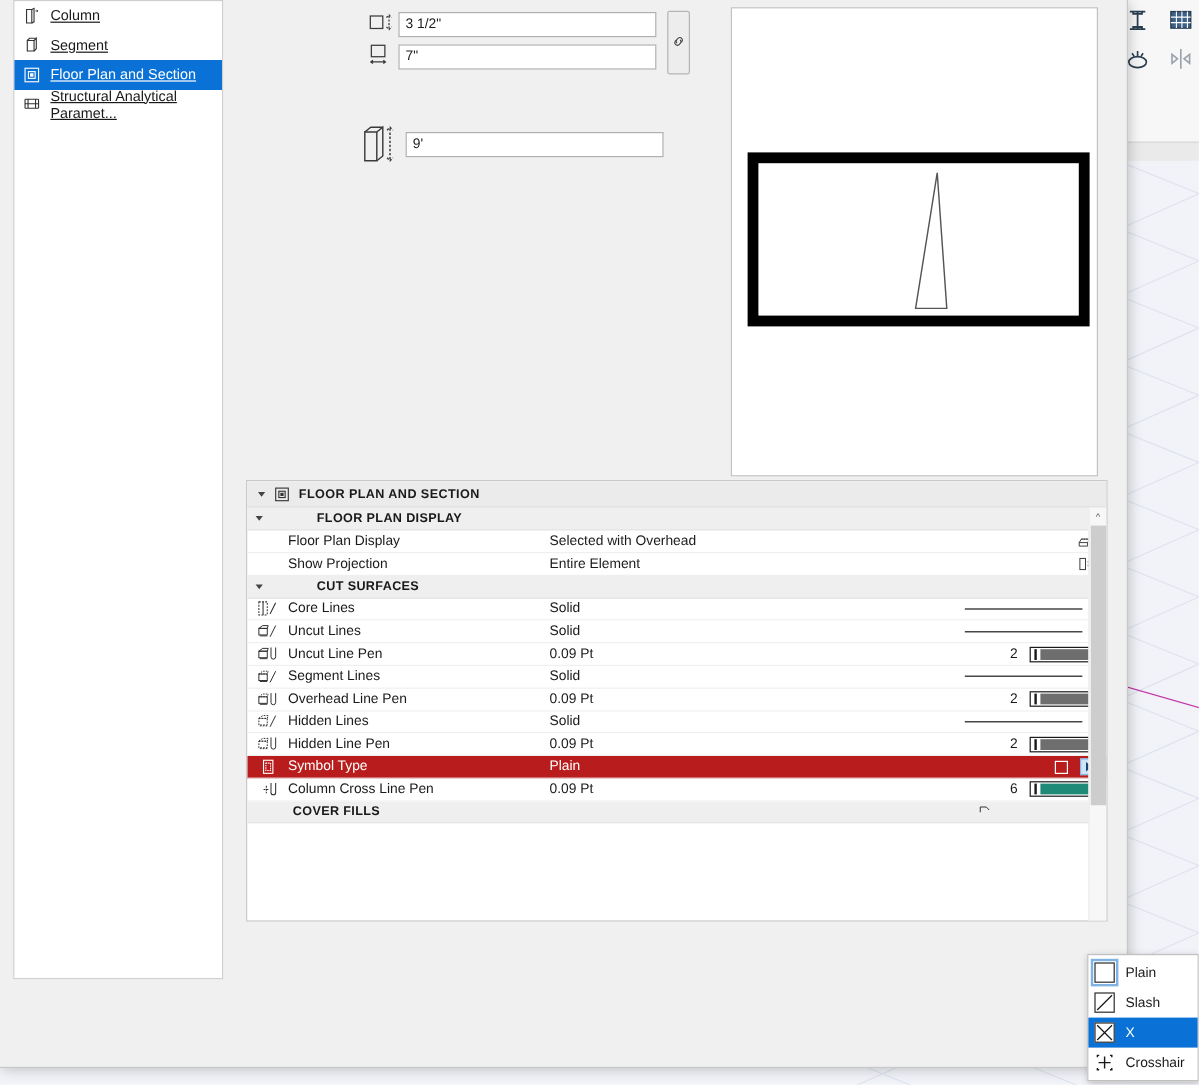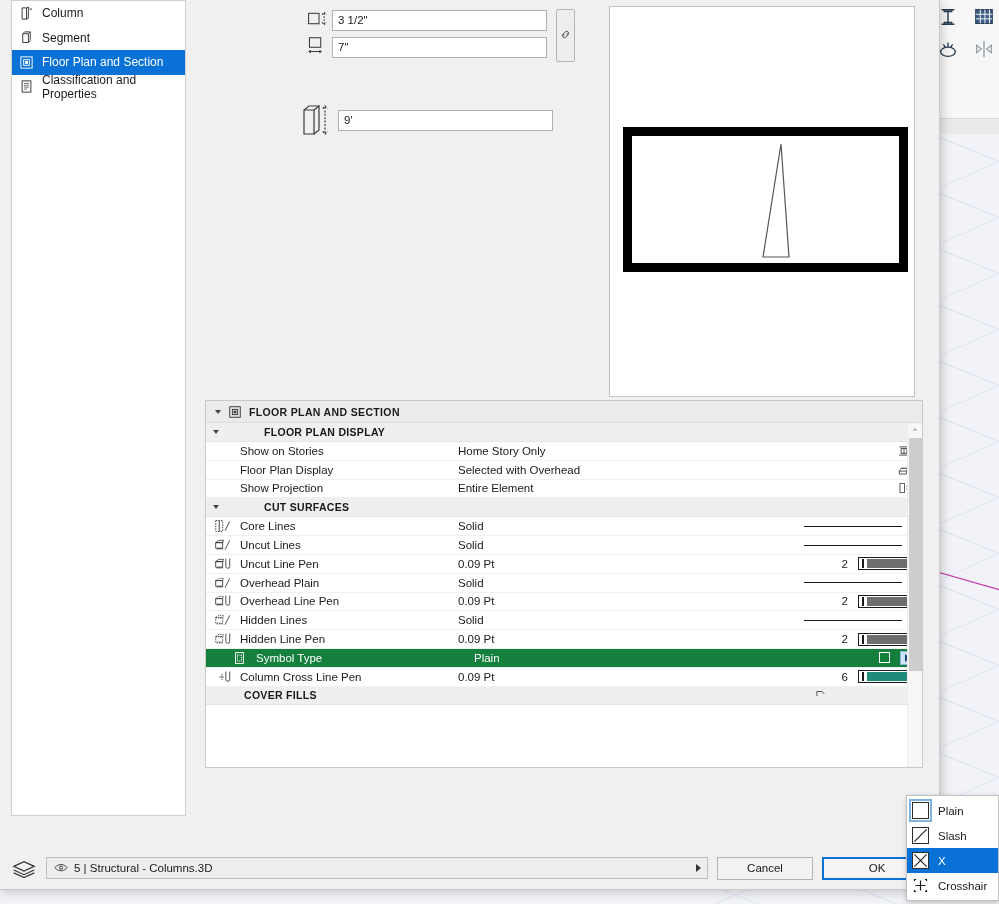--- a/index.html
+++ b/index.html
@@ -92,21 +92,21 @@
   
   #dlg-body { position: relative; height: 808px; }
 
   
   #nav {
     position: absolute; left: 11px; top: 0; width: 175px; height: 816px;
     background: #fff; border: 1px solid #cfcfcf;
   }
   .nav-item {
     display: flex; align-items: center; gap: 8px;
-    height: 24.5px; padding-left: 7px; font-size: 12px; color: #1a1a1a;
+    height: 24.5px; padding-left: 7px; font-size: 12px; color: #1a1a1a; text-decoration: underline;
   }
   .nav-item .nicon { width: 15px; height: 15px; flex: none; color: #333; }
   .nav-item.sel { background: #0a72d6; color: #fff; }
   .nav-item.sel .nicon { color: #fff; }
 
   
   #main { position: absolute; left: 196px; top: 0; right: 7px; height: 808px; }
 
   
   #param-area { position: relative; height: 397px; }
@@ -170,21 +170,21 @@
 
   .row {
     display: flex; align-items: center; height: 18.8px;
     border-bottom: 1px solid #f0f0f0; position: relative;
   }
   .row .ricon { width: 34px; display: flex; justify-content: center; color: #2d2d2d; }
   .row .ricon svg { width: 19px; height: 14px; }
   .row .rlabel { width: 218px; font-size: 11.5px; color: #1a1a1a; }
   .row .rvalue { width: 300px; font-size: 11.5px; color: #1a1a1a; }
   .row .rextra { flex: 1; display: flex; align-items: center; justify-content: flex-end; padding-right: 8px; gap: 10px; }
-  .row.sel { background: #15803d; padding-left: 16px; }
+  .row.sel { background: #b91c1c; }
   .row.sel .rlabel, .row.sel .rvalue { color: #fff; }
   .row.sel .ricon { color: #fff; }
 
   .line-sample { width: 98px; height: 1px; background: #1a1a1a; margin-right: 12px; }
   .pen-num { width: 14px; text-align: right; font-size: 11.5px; }
   .pen-swatch {
     width: 56px; height: 13px; border: 1.5px solid #1a1a1a; background: #fff;
     display: flex; align-items: center; padding: 1px 1px 1px 3px;
   }
   .pen-swatch .bar { flex: 1; height: 9px; margin-left: 3px; }
@@ -361,25 +361,24 @@
             <rect x="3" y="3" width="18" height="18"></rect>
               <rect x="7.5" y="7.5" width="9" height="9"></rect>
             <rect x="10.5" y="10.5" width="3" height="3" fill="currentColor"></rect>
           </svg>
         </span>
         <span>Floor Plan and Section</span>
       </div>
       <div class="nav-item">
         <span class="nicon">
           <svg viewBox="0 0 24 24" fill="none" stroke="currentColor" stroke-width="1.5">
-            <rect x="5" y="3" width="14" height="18"></rect>
-            <path d="M8 7h8M8 10h8M8 13h8M8 16h5" stroke-width="1.1"></path>
+            <path d="M3 6h18M3 6v12M21 6v12M3 12h18M7 6v12M17 6v12M3 18h18"></path>
           </svg>
         </span>
-        <span>Classification and Properties</span>
+        <span>Structural Analytical Paramet...</span>
       </div>
     </div>
 
     <div id="main">
 
       <div id="param-area">
 
         <div class="dim-row" style="left:110px; top:9px;">
           <span class="dim-icon">
             <svg viewBox="0 0 30 22" fill="none" stroke="currentColor" stroke-width="1.2">
@@ -444,34 +443,20 @@
 
         <div id="rows">
 
           <div class="grp-row">
             <span class="caret-cell">
                 <span class="caret"></span>
               </span>
             <span class="grp-label">FLOOR PLAN DISPLAY</span>
           </div>
 
-          <div class="row">
-            <span class="ricon"></span>
-            <span class="rlabel">Show on Stories</span>
-            <span class="rvalue">Home Story Only</span>
-            <span class="rextra">
-              <span class="row-right-icon">
-                <svg viewBox="0 0 24 24" fill="none" stroke="currentColor" stroke-width="1.4">
-                  <path d="M4 5h16M4 19h16"></path>
-                    <rect x="7" y="8" width="10" height="8"></rect>
-                    <path d="M12 8v8"></path>
-                </svg>
-              </span>
-            </span>
-          </div>
 
           <div class="row">
             <span class="ricon"></span>
             <span class="rlabel">Floor Plan Display</span>
             <span class="rvalue">Selected with Overhead</span>
             <span class="rextra">
               <span class="row-right-icon">
                 <svg viewBox="0 0 24 24" fill="none" stroke="currentColor" stroke-width="1.3">
                   <path d="M4 14h12v5H4z"></path>
                     <path d="M7 9h12v5" stroke-dasharray="2 1.5"></path>
@@ -558,21 +543,21 @@
 
           <div class="row">
             <span class="ricon">
               <svg viewBox="0 0 24 18" fill="none" stroke="currentColor" stroke-width="1.05">
                 <path d="M2 6l4-3h6l-1 3z" stroke-dasharray="1.6 1.2"></path>
                   <rect x="2" y="6" width="9" height="7"></rect>
                   <path d="M3 14h8"></path>
                 <path d="M14 15l6-12"></path>
               </svg>
             </span>
-            <span class="rlabel">Overhead Plain</span>
+            <span class="rlabel">Segment Lines</span>
             <span class="rvalue">Solid</span>
             <span class="rextra">
                 <span class="line-sample"></span>
               </span>
           </div>
 
           <div class="row">
             <span class="ricon">
               <svg viewBox="0 0 24 18" fill="none" stroke="currentColor" stroke-width="1.05">
                 <path d="M2 6l4-3h6l-1 3z" stroke-dasharray="1.6 1.2"></path>
@@ -676,41 +661,20 @@
         </div>
 
         <div id="vscroll">
           <div class="arrow">^</div>
           <div class="thumb"></div>
         </div>
       </div>
     </div>
   </div>
 
-  <div id="bottombar">
-    <span id="layer-icon">
-      <svg viewBox="0 0 28 22" fill="none" stroke="currentColor" stroke-width="1.3">
-        <path d="M3 9l11-5 11 5-11 5z"></path>
-          <path d="M3 13l11 5 11-5"></path>
-          <path d="M3 16l11 5 11-5"></path>
-      </svg>
-    </span>
-    <span id="layer-combo">
-      <span class="eye">
-        <svg viewBox="0 0 18 12" fill="none" stroke="currentColor" stroke-width="1.2">
-          <path d="M1 6s3-4 8-4 8 4 8 4-3 4-8 4-8-4-8-4z"></path>
-            <circle cx="9" cy="6" r="2"></circle>
-        </svg>
-      </span>
-      <span>5 | Structural - Columns.3D</span>
-      <span class="arrowr"></span>
-    </span>
-    <button class="dlg-btn">Cancel</button>
-    <button class="dlg-btn primary">OK</button>
-  </div>
 </div>
 
 <div id="sym-popup">
   <div class="opt hl-first">
     <span class="oicon"></span>
     <span>Plain</span>
   </div>
   <div class="opt">
     <span class="oicon">
       <svg viewBox="0 0 17 17" style="position:absolute;left:0;top:0;" fill="none" stroke="currentColor" stroke-width="1.2">

